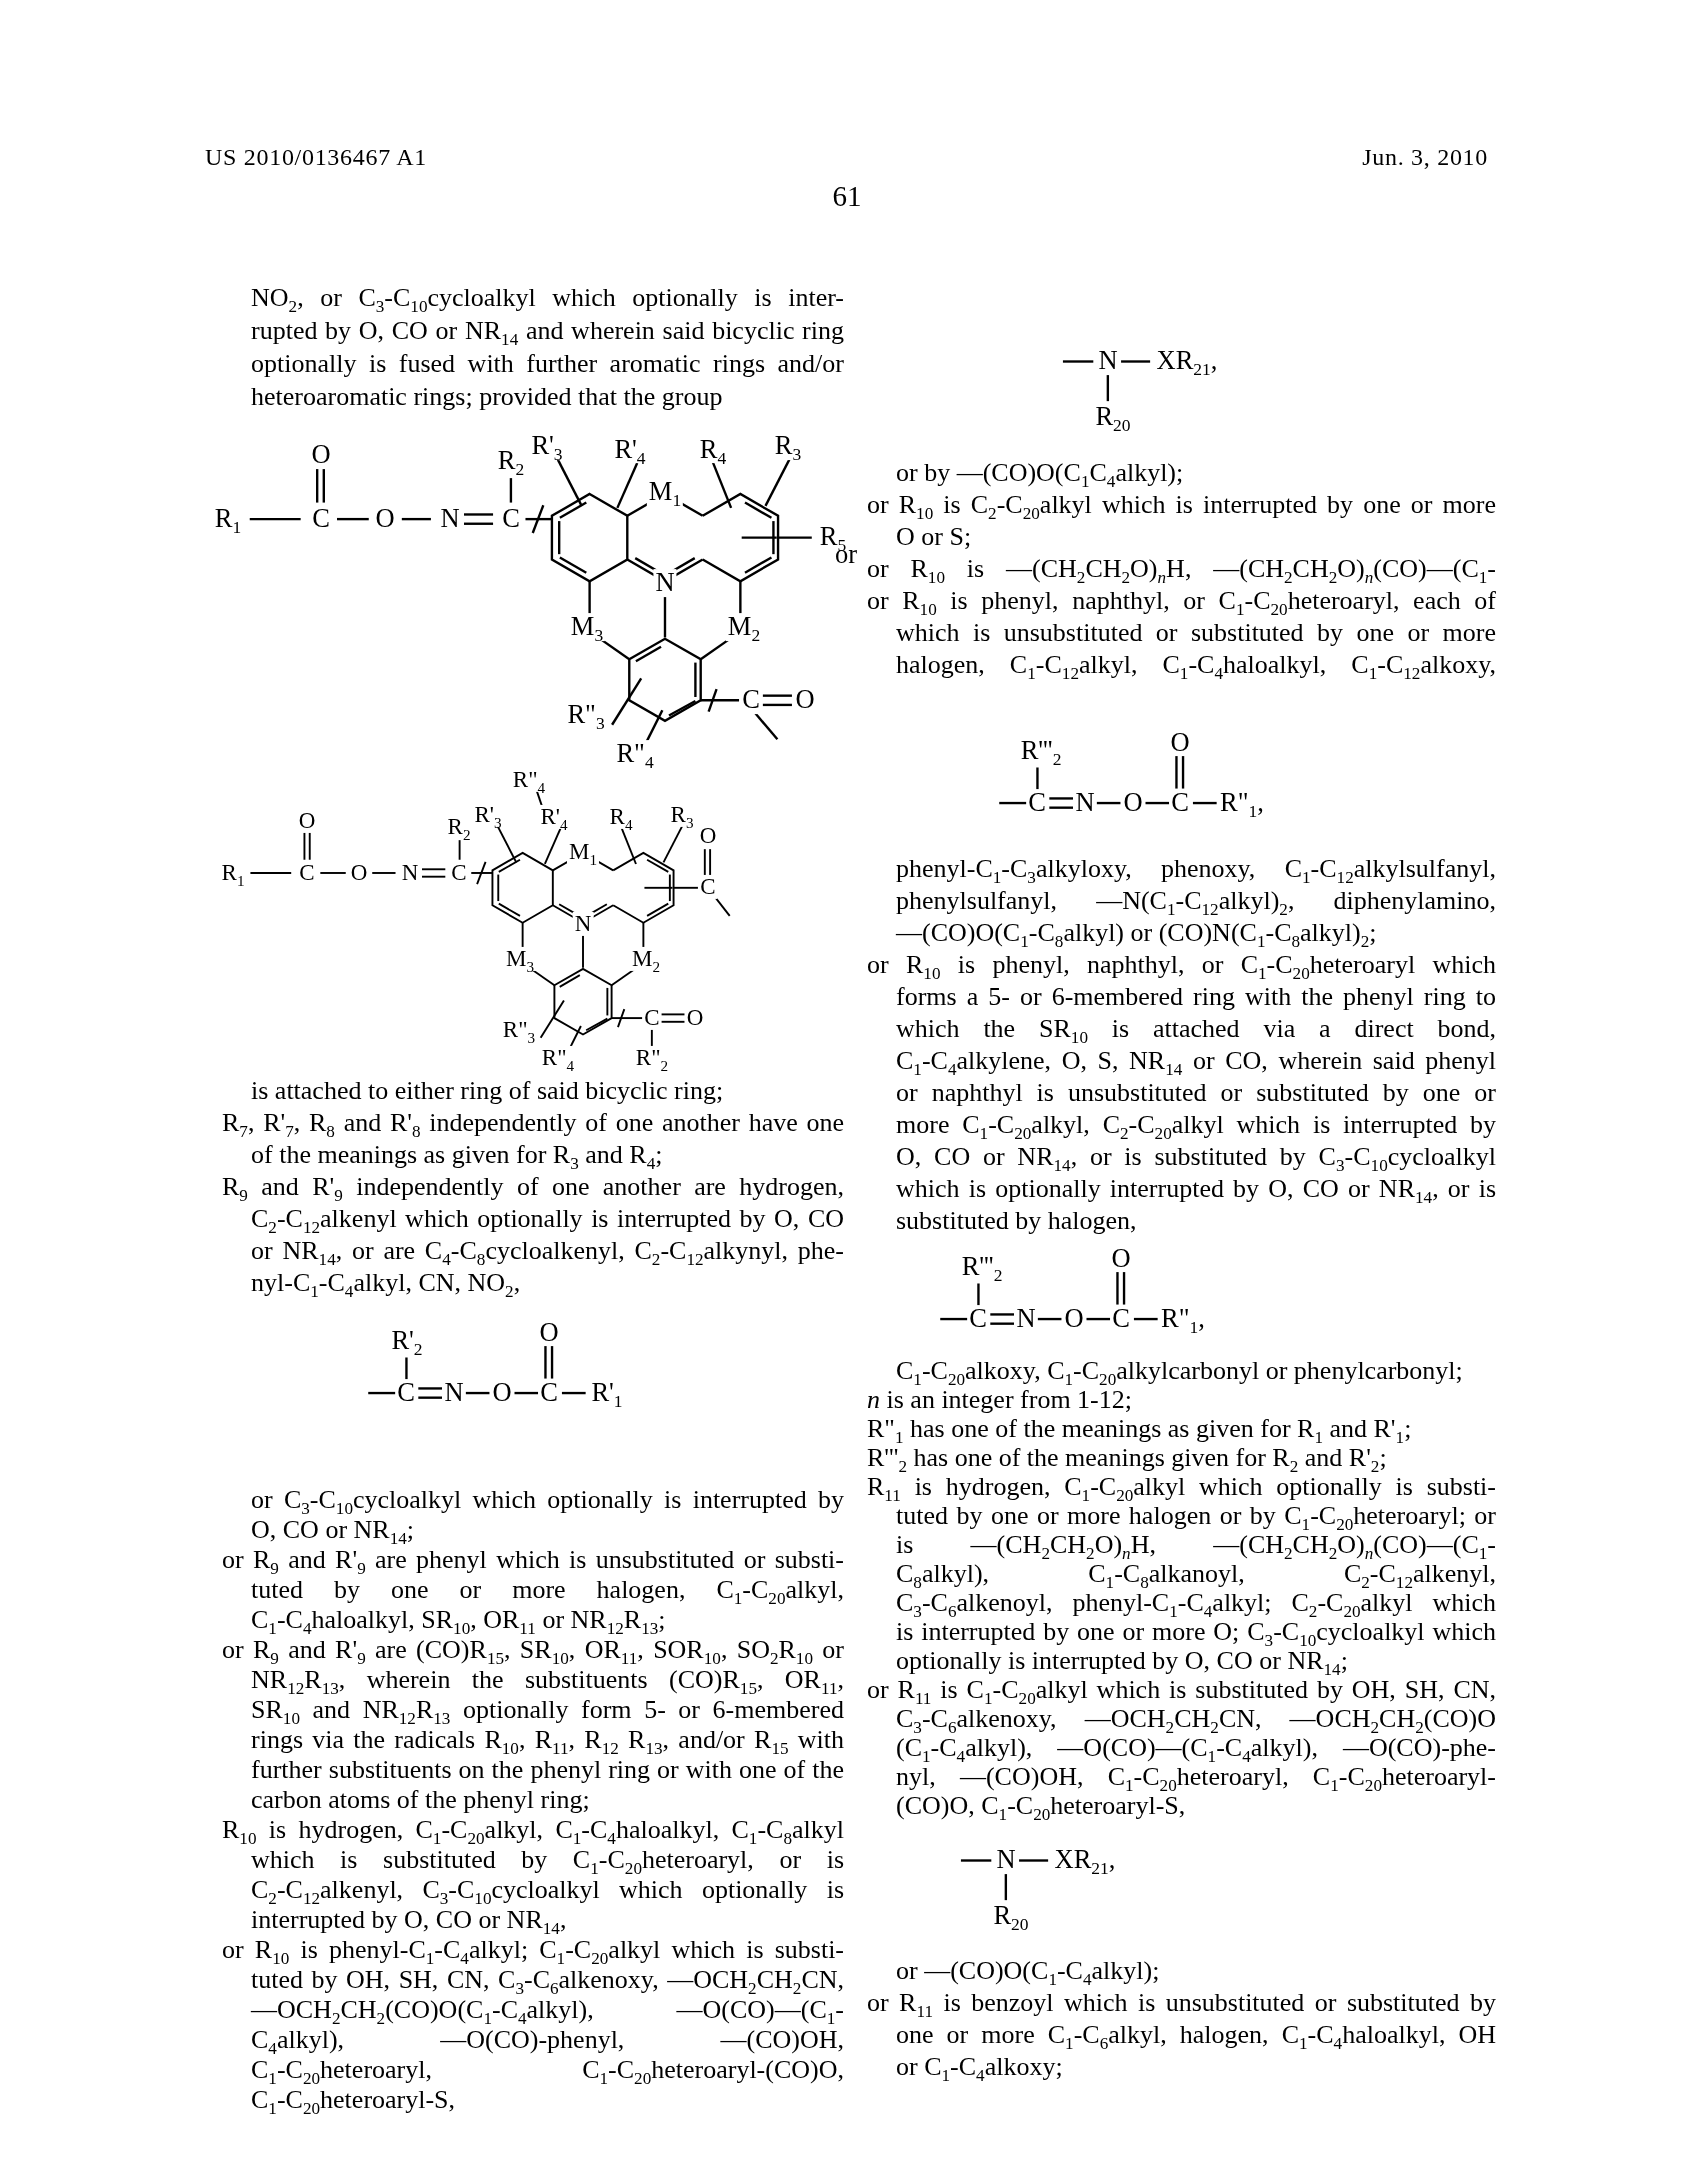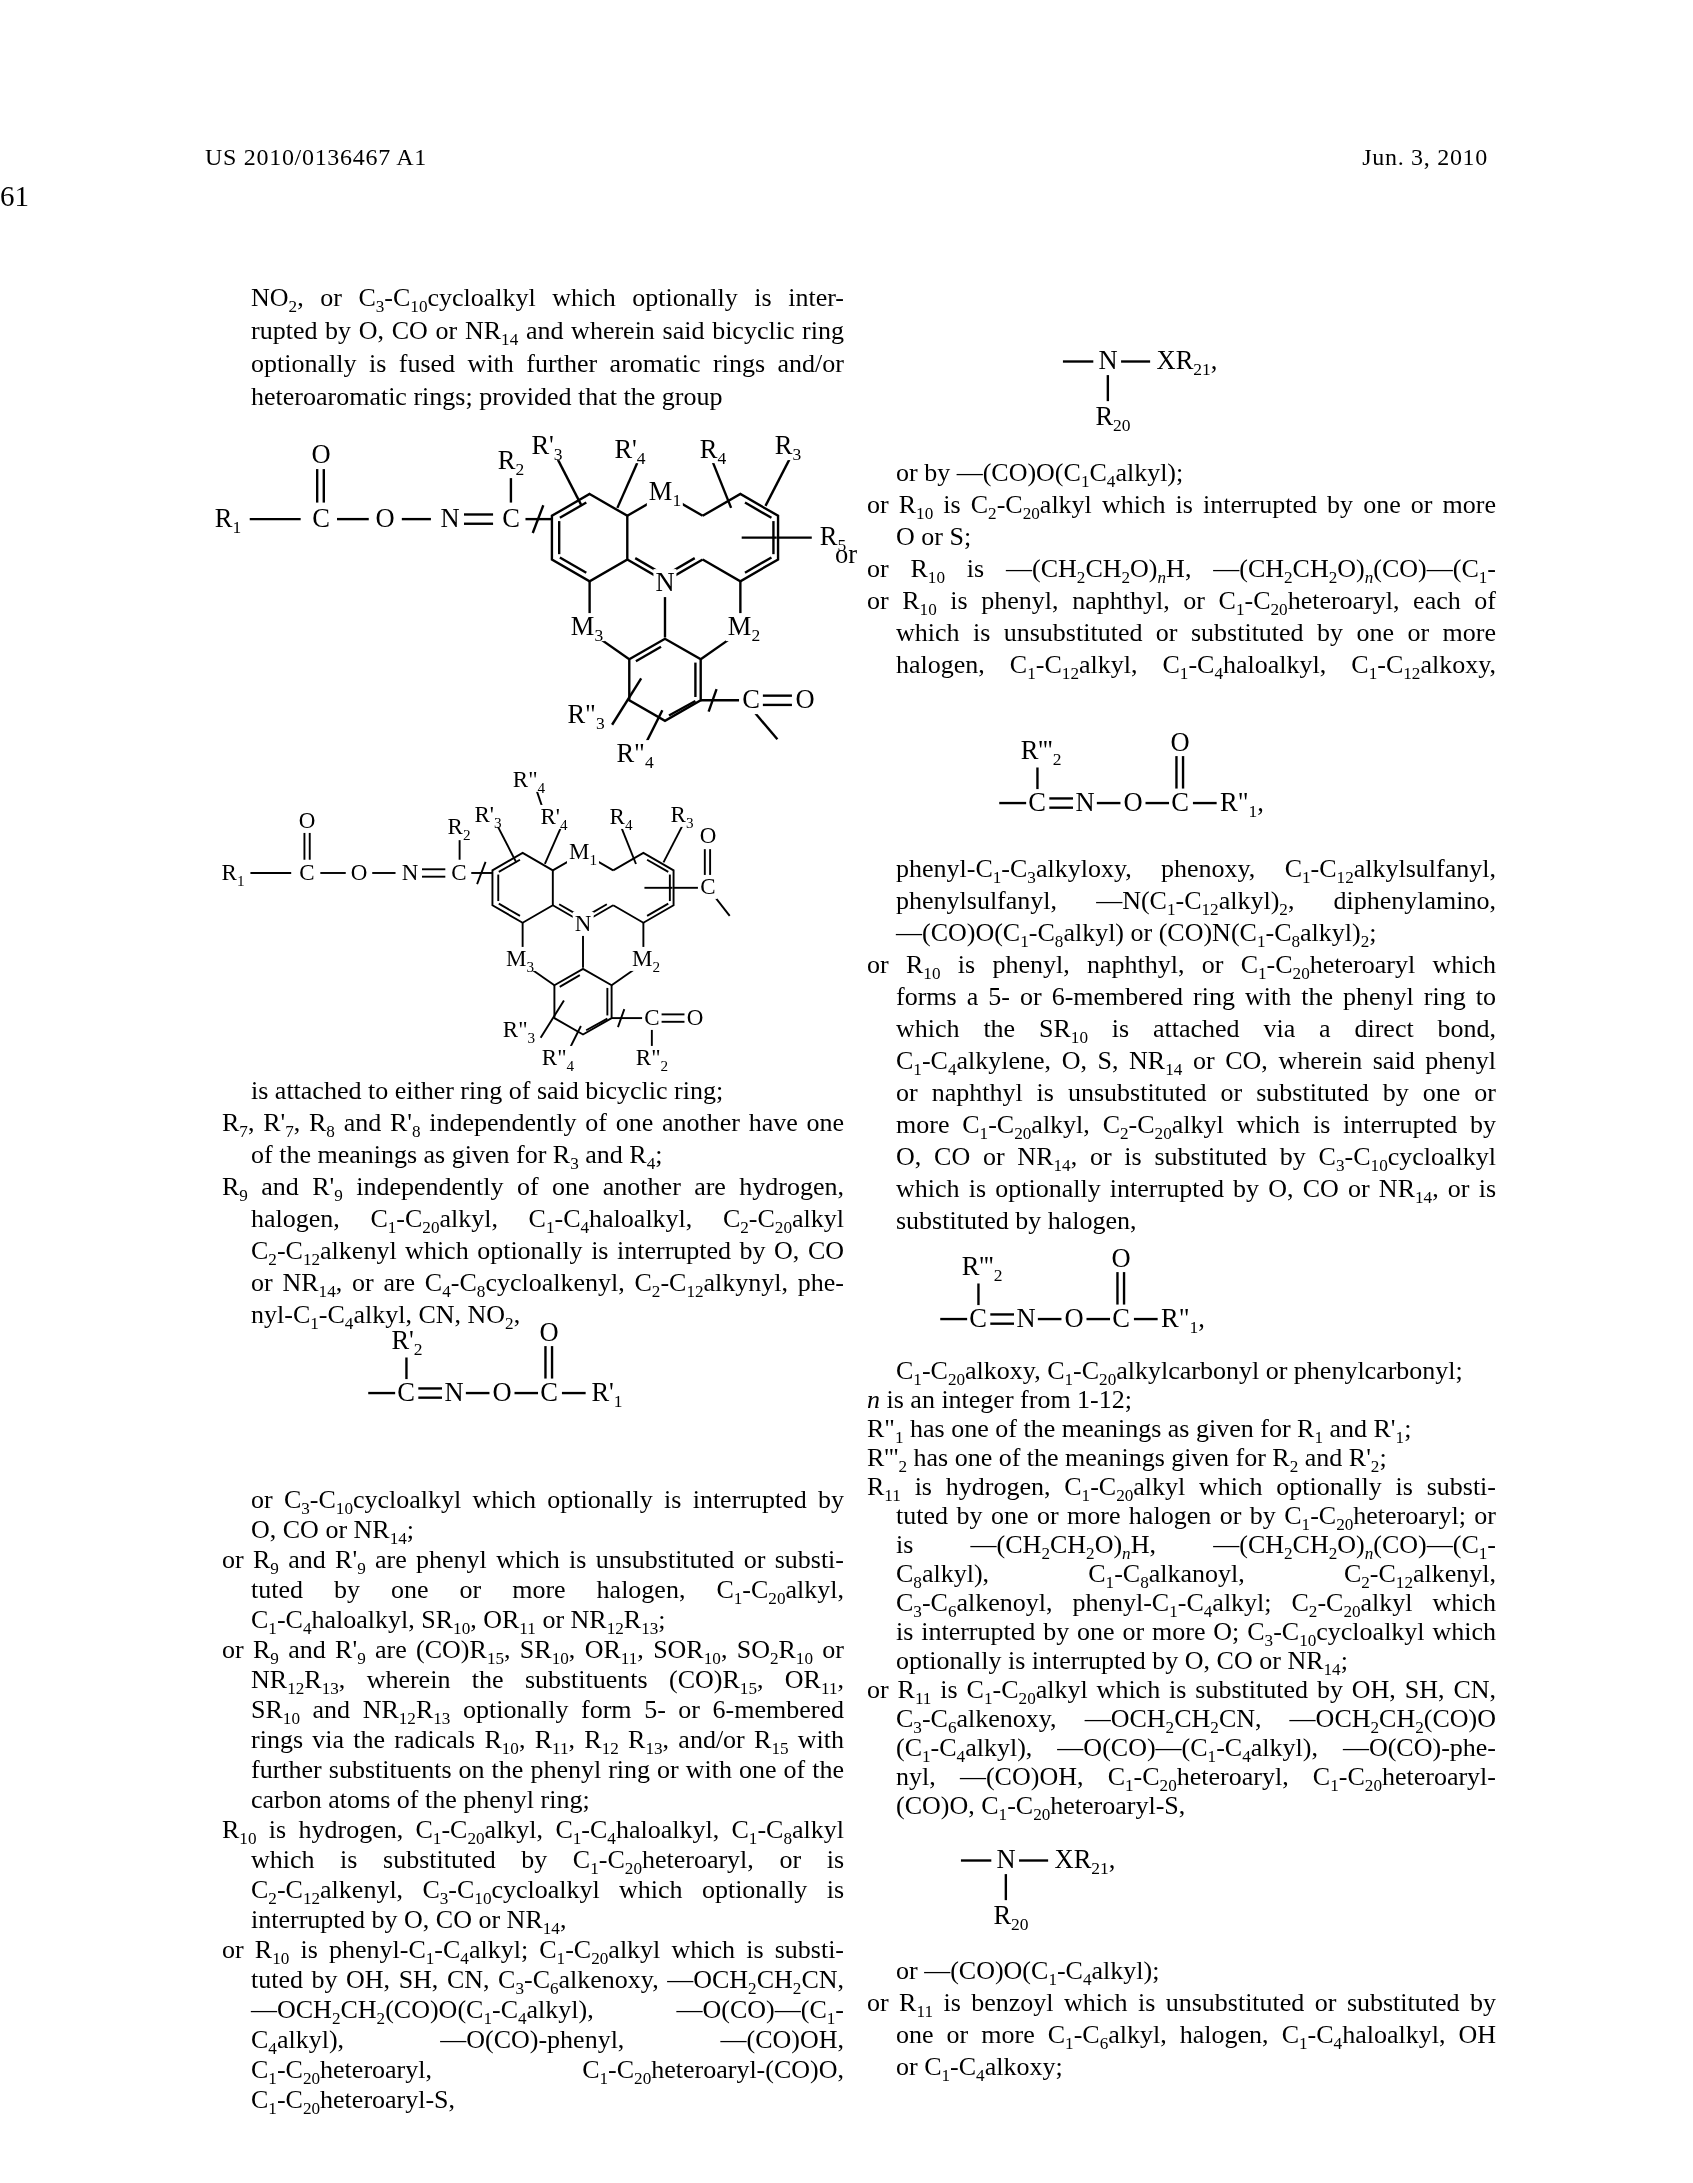--- a/index.html
+++ b/index.html
@@ -2,21 +2,21 @@
 <html style="font-size:10.6px"><head>
 <meta charset="utf-8">
 <style>
   html,body{margin:0;padding:0}
   body{
     width:1694px;height:2183px;position:relative;background:#ffffff;color:#000;
     font-family:"Liberation Serif","DejaVu Serif",serif;overflow:hidden;
   }
   .abs{position:absolute}
   .hdr{font-size:24px;letter-spacing:0.7px}
-  .pagenum{font-size:29px;width:100%}
+  .pagenum{font-size:29px;text-align:center;width:100%}
   .col{font-size:26px}
   .line{text-align:justify;text-align-last:justify;white-space:normal}
   .line.endline{text-align-last:left}
   .para .line{padding-left:29px}
   .para .line:first-child{padding-left:0}
   .para.ifirst .line:first-child{padding-left:29px}
   .para.iall .line{padding-left:29px}
   .lh50 .line{line-height:33px}
   .lh48 .line{line-height:32px}
   .lh46 .line{line-height:30px}
@@ -217,21 +217,20 @@
 <div class="abs col lh48" style="left:222px;top:1075px;width:622px">
     <div class="para ifirst">
       <div class="line endline">is attached to either ring of said bicyclic ring;</div>
     </div>
     <div class="para">
       <div class="line">R<sub>7</sub>, R'<sub>7</sub>, R<sub>8</sub> and R'<sub>8</sub> independently of one another have one</div>
       <div class="line endline">of the meanings as given for R<sub>3</sub> and R<sub>4</sub>;</div>
     </div>
     <div class="para">
       <div class="line">R<sub>9</sub> and R'<sub>9</sub> independently of one another are hydrogen,</div>
-      <div class="line">halogen, C<sub>1</sub>-C<sub>20</sub>alkyl, C<sub>1</sub>-C<sub>4</sub>haloalkyl, C<sub>2</sub>-C<sub>20</sub>alkyl</div>
       <div class="line">C<sub>2</sub>-C<sub>12</sub>alkenyl which optionally is interrupted by O, CO</div>
       <div class="line">or NR<sub>14</sub>, or are C<sub>4</sub>-C<sub>8</sub>cycloalkenyl, C<sub>2</sub>-C<sub>12</sub>alkynyl, phe-</div>
       <div class="line endline">nyl-C<sub>1</sub>-C<sub>4</sub>alkyl, CN, NO<sub>2</sub>,</div>
     </div>
   </div>
 
 <div class="struct" style="left:361px;top:1314px;width:278px;height:112px">
   <svg width="278" height="112" viewBox="0 0 420 170">
     <g class="bond">
       <line x1="10" y1="120" x2="52" y2="120"></line>

